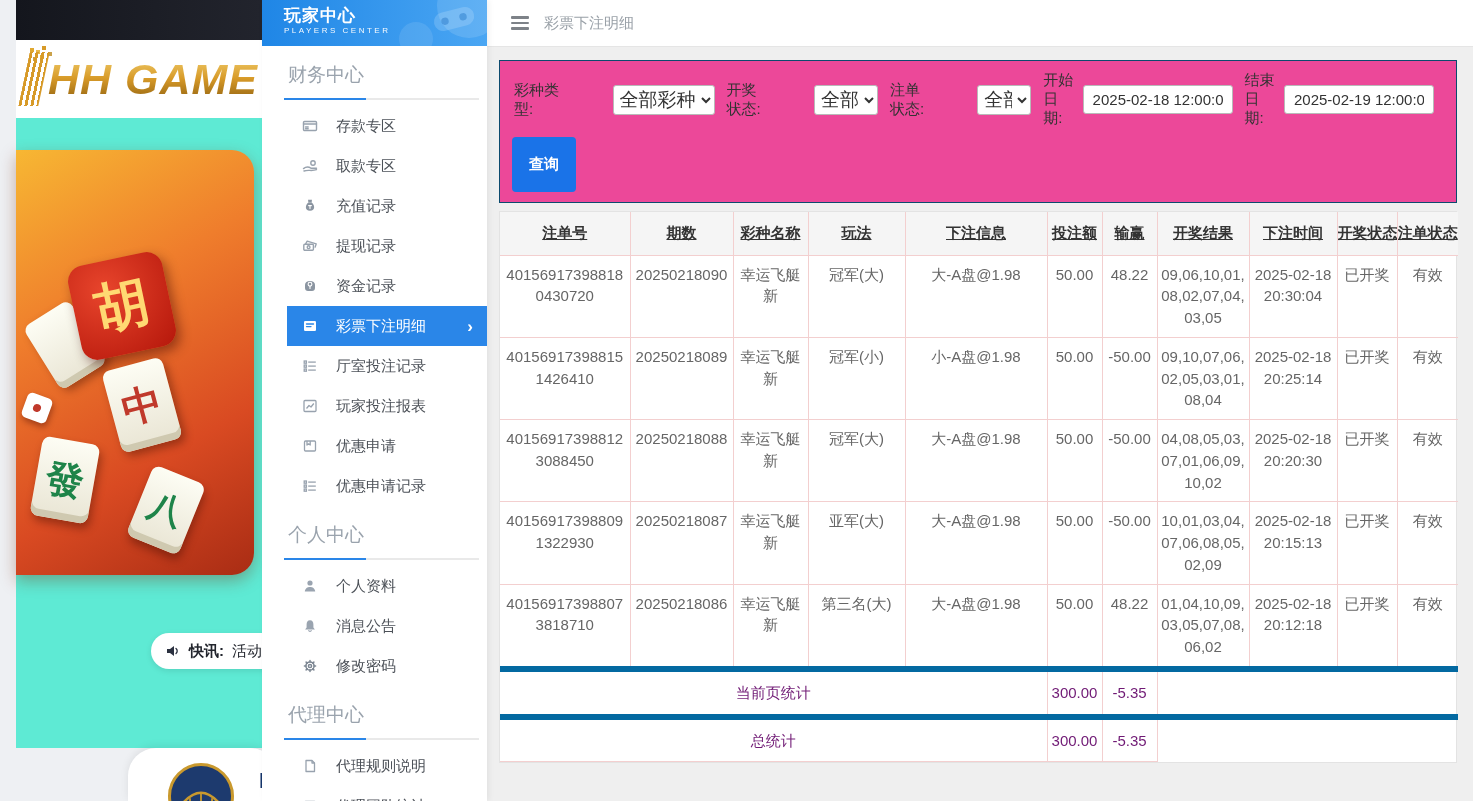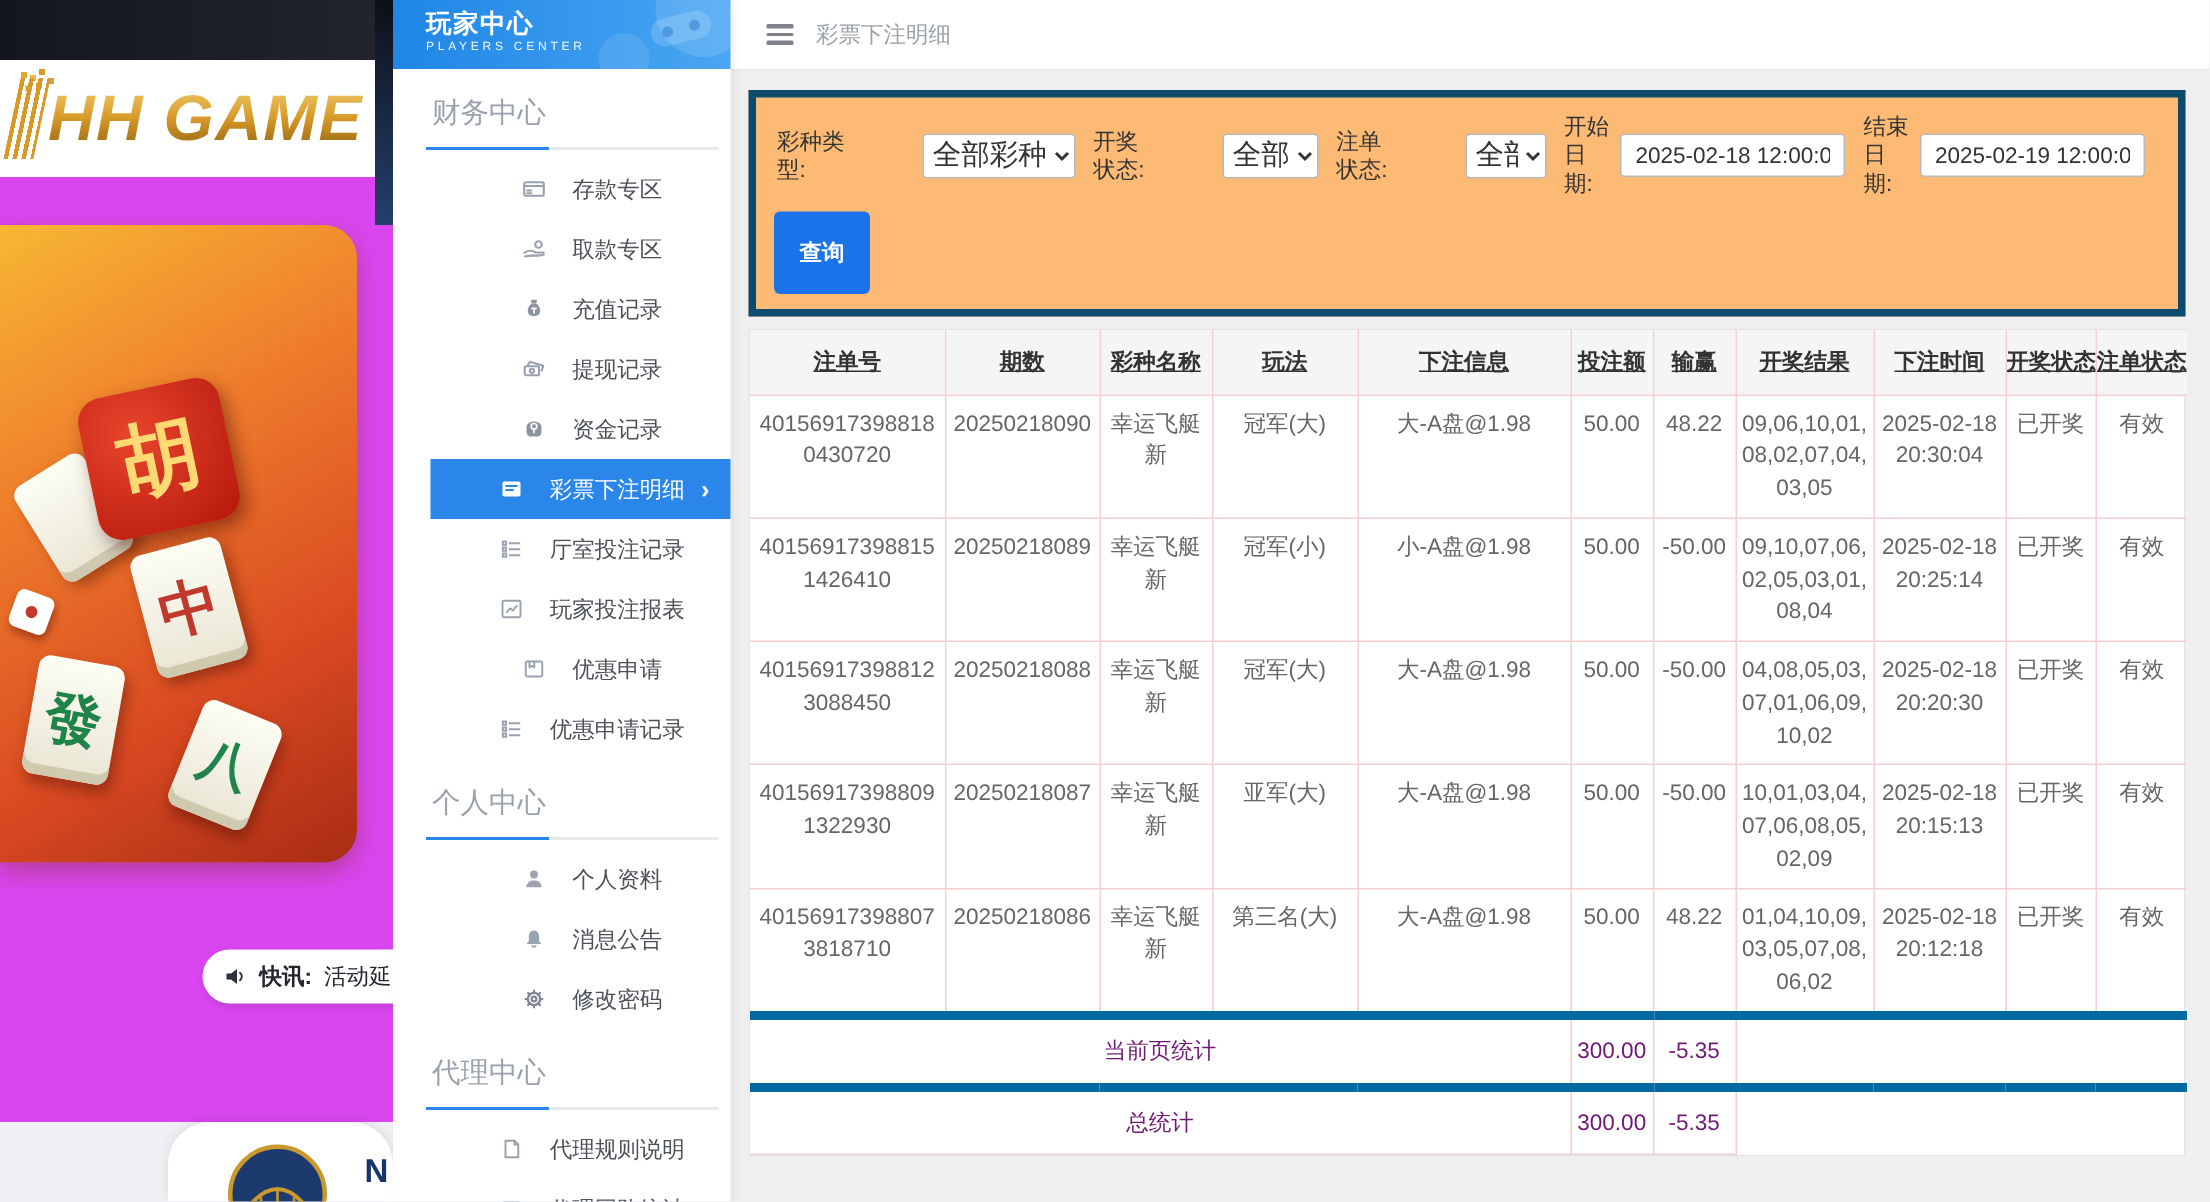--- a/index.html
+++ b/index.html
@@ -3,21 +3,21 @@
 <meta charset="utf-8">
 <style>
   * { box-sizing: border-box; margin: 0; padding: 0; }
   html,body { width:1473px; height:801px; overflow:hidden; }
   body {
     font-family:"Liberation Sans","DejaVu Sans",sans-serif;
     background:#eef0f3; position:relative; color:#333;
   }
 
   
-  .left-area { position:absolute; left:0; top:0; width:262px; height:748px; background:#d946ef; z-index:0; }
+  .left-area { position:absolute; left:16px; top:0; width:262px; height:748px; background:#5eead4; z-index:0; }
   .left-topdark { position:absolute; left:0; top:0; width:262px; height:40px; background:linear-gradient(90deg,#14161d,#23252e); }
   .logo-band { position:absolute; left:0; top:40px; width:250px; height:78px; background:#fff; display:flex; align-items:center; overflow:hidden; }
   .dark-sliver { position:absolute; left:250px; top:0; width:12px; height:150px; background:linear-gradient(180deg,#0e1018,#24406e); }
   .logo-stripes { width:20px; height:54px; margin-left:8px; transform:skewX(-12deg);
     background:repeating-linear-gradient(90deg,#d79a28 0 3px,transparent 3px 6px); }
   .logo-confetti { position:absolute; left:14px; top:8px; width:4px; height:4px; background:#e0a830;
     box-shadow:6px 2px #e8b84b, 12px -2px #d79a28, 3px 9px #caa24a, 10px 7px #e0a830, 18px 4px #caa24a; }
   .logo-text { font-style:italic; font-weight:bold; font-size:43px; letter-spacing:1px; white-space:nowrap;
     background:linear-gradient(180deg,#f2cf6f 0%,#d79a28 48%,#8a5c0e 100%);
     -webkit-background-clip:text; background-clip:text; color:transparent; padding-left:4px; }
@@ -57,36 +57,36 @@
   .sb-circle1 { position:absolute; right:-14px; top:-26px; width:64px; height:64px; border-radius:50%; background:rgba(255,255,255,.13); }
   .sb-circle2 { position:absolute; right:54px; top:22px; width:34px; height:34px; border-radius:50%; background:rgba(255,255,255,.10); }
   .sb-gamepad { position:absolute; right:10px; top:6px; opacity:.55; transform:rotate(-14deg); }
 
   .sb-sec { margin-top:16px; }
   .sb-sec-label { color:#9aa3ad; font-size:19px; padding-left:26px; }
   .sb-sec-rule { height:2px; margin:10px 8px 6px 22px;
     background:linear-gradient(to right,#2a86e8 0,#2a86e8 82px,#e9e9e9 82px); }
 
   .sb-item { height:40px; display:flex; align-items:center; padding-left:40px; gap:18px;
-    font-size:15px; color:#4c5158; cursor:pointer;justify-content:center; }
+    font-size:15px; color:#4c5158; cursor:pointer; }
   .sb-item.active { margin-left:25px; padding-left:15px; background:#2a86e8; color:#fff; position:relative; }
   .sb-item.active .chev { position:absolute; right:14px; font-size:17px; font-weight:bold; color:#fff; line-height:1; }
   .ic { width:16px; height:16px; flex:0 0 16px; }
 
   
   .main { position:absolute; left:487px; top:0; right:0; bottom:0; background:#efefef; z-index:1; }
   .topbar { height:47px; background:#fff; border-bottom:1px solid #e5e5e5; display:flex; align-items:center;
     padding-left:24px; gap:15px; }
   .hamburger { width:18px; display:flex; flex-direction:column; gap:3px; cursor:pointer; }
   .hamburger span { height:2.5px; background:#7d8288; border-radius:1px; }
   .topbar-title { color:#9aa1a8; font-size:15px; }
 
   .content { padding:13px 16px 0 12px; }
 
-  .filter-card { background:#fdba74; border:5px solid #0c4a6e; padding:10px 12px 10px 12px; }
+  .filter-card { background:#ec4899; border:1px solid #0c4a6e; padding:10px 12px 10px 12px; }
   .filter-row { display:flex; align-items:center; font-size:15px; color:#333; }
   .filter-row label { margin:0 6px 0 2px; }
   .filter-row .grp { display:flex; align-items:center; margin-right:10px; }
   select { height:30px; border:1px solid #b9b9b9; border-radius:3px; font-size:19px; color:#333; background:#fff; padding:0 2px;margin-left:40px; }
   .sel-lottery { width:123px; } .sel-draw { width:66px; } .sel-bet { width:54px; }
   .date-input { height:29px; width:150px; border:1px solid #b9b9b9; border-radius:3px; font-size:15px;
     color:#333; padding:0 9px; }
   .query-btn { margin-top:9px; background:#1a73e8; color:#fff; border:none; border-radius:4px;
     font-size:15px; font-weight:bold; padding:18px 17px; cursor:pointer; }
 

